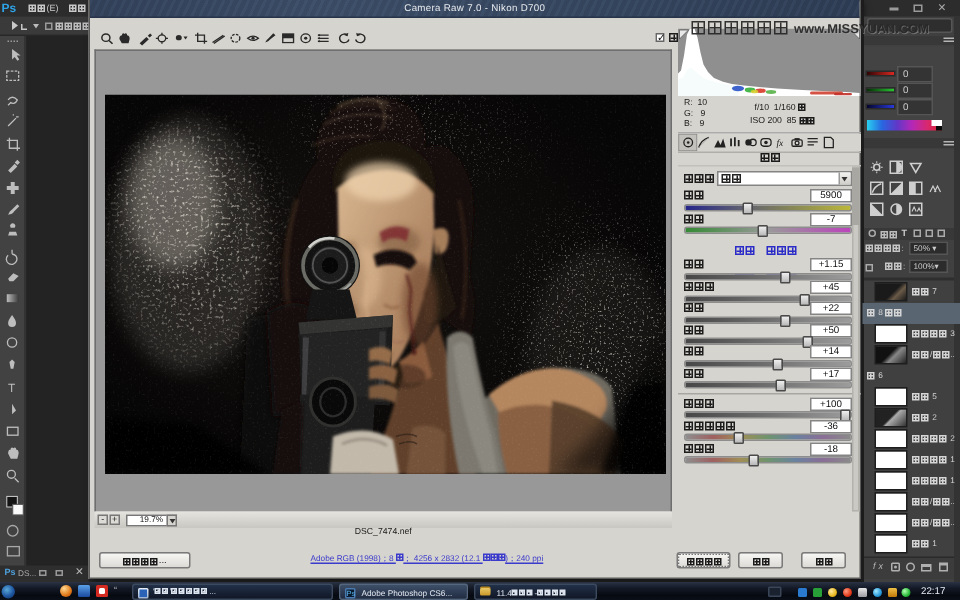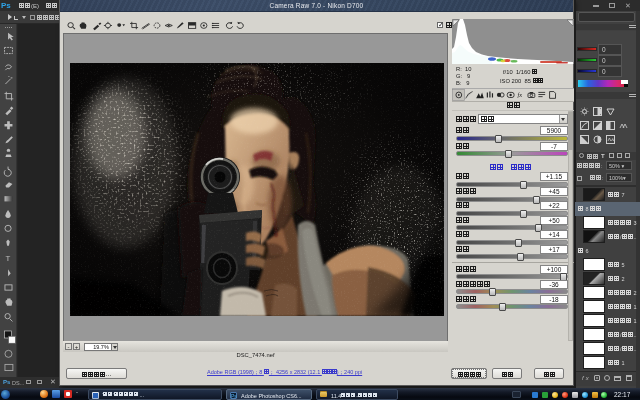--- a/index.html
+++ b/index.html
@@ -619,12 +619,13 @@
 <div class="a" style="left:532px;top:392px;width:6px;height:6px;background:#2a7ad0;border-radius:1px"></div>
 <div class="a" style="left:542px;top:392px;width:6px;height:6px;background:#28a038;border-radius:1px"></div>
 <div class="a" style="left:552px;top:392px;width:6px;height:6px;border-radius:50%;background:radial-gradient(circle at 35% 35%,#ffe8a0,#e8b820 60%,#a07808)"></div>
 <div class="a" style="left:562px;top:392px;width:6px;height:6px;border-radius:50%;background:radial-gradient(circle at 35% 35%,#ff9a80,#e03818 60%,#8a1808)"></div>
 <div class="a" style="left:572px;top:392px;width:6px;height:6px;background:linear-gradient(#e8e8e8,#9a9aa0);border-radius:1px"></div>
 <div class="a" style="left:582px;top:392px;width:6px;height:6px;border-radius:50%;background:radial-gradient(circle at 35% 35%,#a0e8ff,#2898d8 60%,#085888)"></div>
 <div class="a" style="left:592px;top:392px;width:6px;height:6px;background:linear-gradient(#f0c048,#c07808);border-radius:1px"></div>
 <div class="a" style="left:601px;top:392px;width:6px;height:6px;border-radius:50%;background:radial-gradient(circle at 35% 35%,#b0ffb0,#28b838 60%,#086818)"></div>
 <div class="a" style="left:614px;top:391px;font-size:6.5px;color:#e8edf4">22:17</div>
 
+<div class="a" style="left:461px;top:14px;color:rgba(40,40,40,.95);text-shadow:0.5px 0.5px 0 rgba(170,170,170,.45);white-space:nowrap"><span class="z10"></span><span class="z10"></span><span class="z10"></span><span class="z10"></span><span class="z10"></span><span class="z10"></span><span style="font-size:8.6px;font-weight:bold;vertical-align:top">&nbsp;www.MISSYUAN.COM</span></div>
 </div>
 </body></html>

